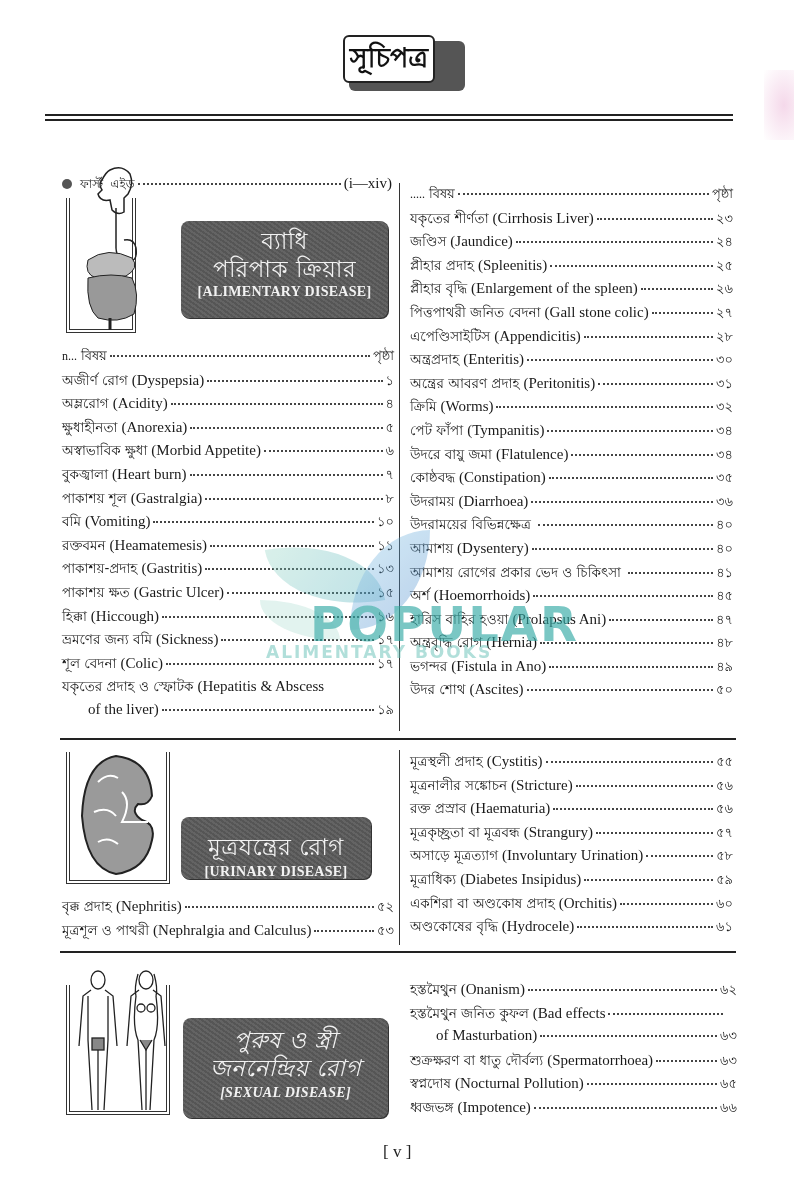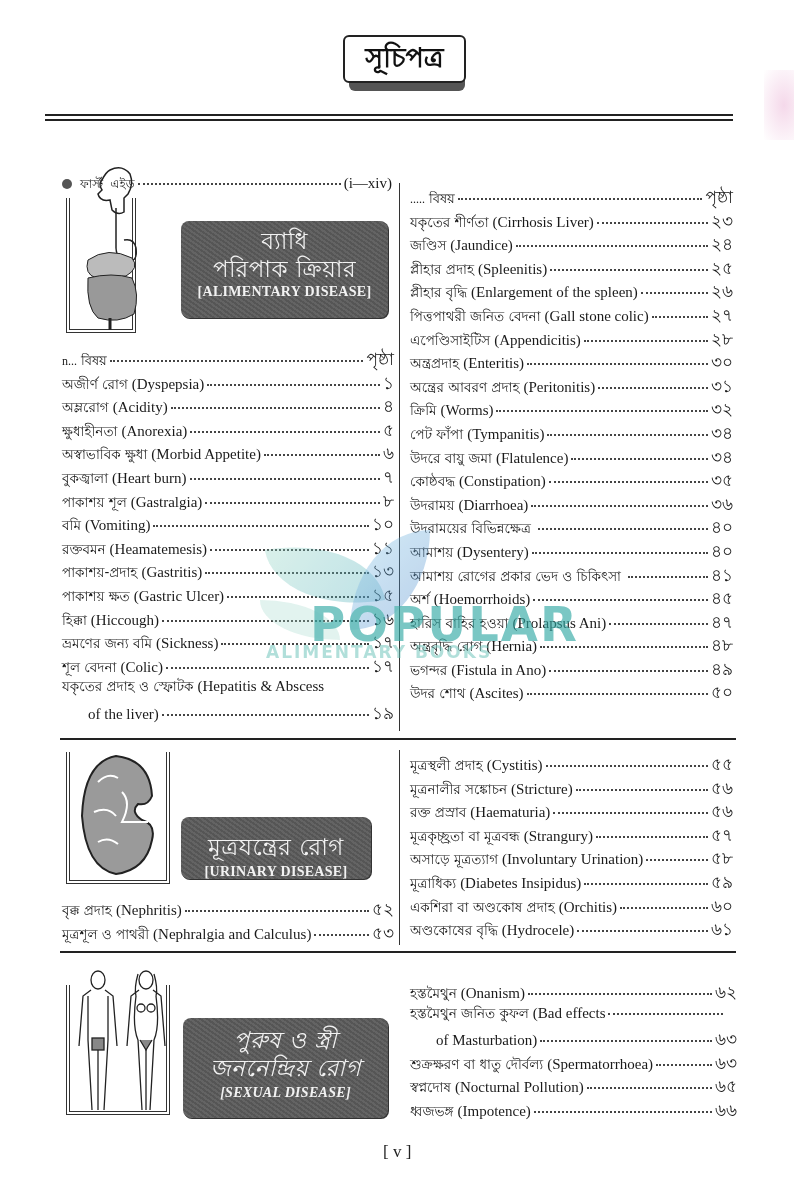--- a/index.html
+++ b/index.html
@@ -2,21 +2,21 @@
 <html><head>
   <meta charset="utf-8">
   <style>
     * { box-sizing: border-box; margin: 0; padding: 0; }
     html, body { width: 794px; height: 1200px; background: #ffffff; overflow: hidden; }
     body { position: relative; font-family: "Liberation Serif", "DejaVu Serif", serif; color: #1a1a1a; }
 
     
     .title-wrap { position: absolute; left: 343px; top: 35px; width: 118px; height: 50px; }
     .title-shadow { position: absolute; left: 6px; top: 6px; width: 116px; height: 50px; background: #555; border-radius: 6px; }
-    .title-box { position: absolute; left: 0; top: 0; width: 123px; height: 48px; background: #fff; border: 2px solid #222; border-radius: 6px;
+    .title-box { position: absolute; left: 0; top: 0; width: 92px; height: 48px; background: #fff; border: 2px solid #222; border-radius: 6px;
       display: flex; align-items: center; justify-content: center; font-family: "DejaVu Sans", sans-serif; font-size: 27px; font-weight: bold; color: #111; }
 
     
     .rule-double { position: absolute; left: 45px; width: 688px; top: 114px; height: 7px; border-top: 2px solid #222; border-bottom: 2px solid #222; }
 
     .first-aid { position: absolute; left: 62px; top: 136px; width: 330px; display: flex; align-items: baseline; font-size: 15px; }
     .bullet { width: 10px; height: 10px; border-radius: 50%; background: #555; margin-right: 8px; display: inline-block; flex: none; transform: translateY(1px); }
     .fa-label { font-family: Liberation Mono, monospace; font-size: 12px; white-space: nowrap; margin-top: 39px; }
     .dots { flex: 1; border-bottom: 2px dotted #444; margin: 0 3px; transform: translateY(-3px); min-width: 10px; }
     .fa-page { white-space: nowrap; }
@@ -26,21 +26,21 @@
     .banner { position: absolute; background: #5a5a5a; border-radius: 8px; color: #f2f2f2; text-align: center;
       background-image: repeating-linear-gradient(35deg, rgba(255,255,255,0.06) 0 2px, rgba(0,0,0,0.05) 2px 4px); box-shadow: 1px 1px 0 #333; }
     .banner .bn { font-family: "DejaVu Sans", sans-serif; font-size: 23px; line-height: 28px; letter-spacing: 0.5px; }
     .banner .en { font-size: 14px; font-weight: bold; line-height: 18px; letter-spacing: 0.3px; }
 
     
     .list { position: absolute; }
     .row { display: flex; align-items: baseline; height: 23.6px; font-size: 15px; white-space: nowrap; }
     .row .bn-text { font-family: "DejaVu Sans", sans-serif; font-size: 13.5px; }
     .row .en-text { margin-left: 4px; }
-    .row .pg { font-family: Liberation Sans, sans-serif; font-size: 17px; white-space: nowrap; }
+    .row .pg { font-family: Liberation Sans, sans-serif; font-size: 13px; white-space: nowrap; }
     .row.indent { padding-left: 26px; }
     .row.header .bn-text { font-size: 13px; }
 
     .vline { position: absolute; width: 0; border-left: 1.5px solid #333; }
     .hline { position: absolute; height: 0; border-top: 2px solid #222; }
 
     .page-num { position: absolute; left: 383px; top: 1142px; font-size: 17px; color: #222; }
 
     
     .watermark { position: absolute; left: 250px; top: 530px; width: 320px; height: 140px; pointer-events: none; opacity: 0.75; }

